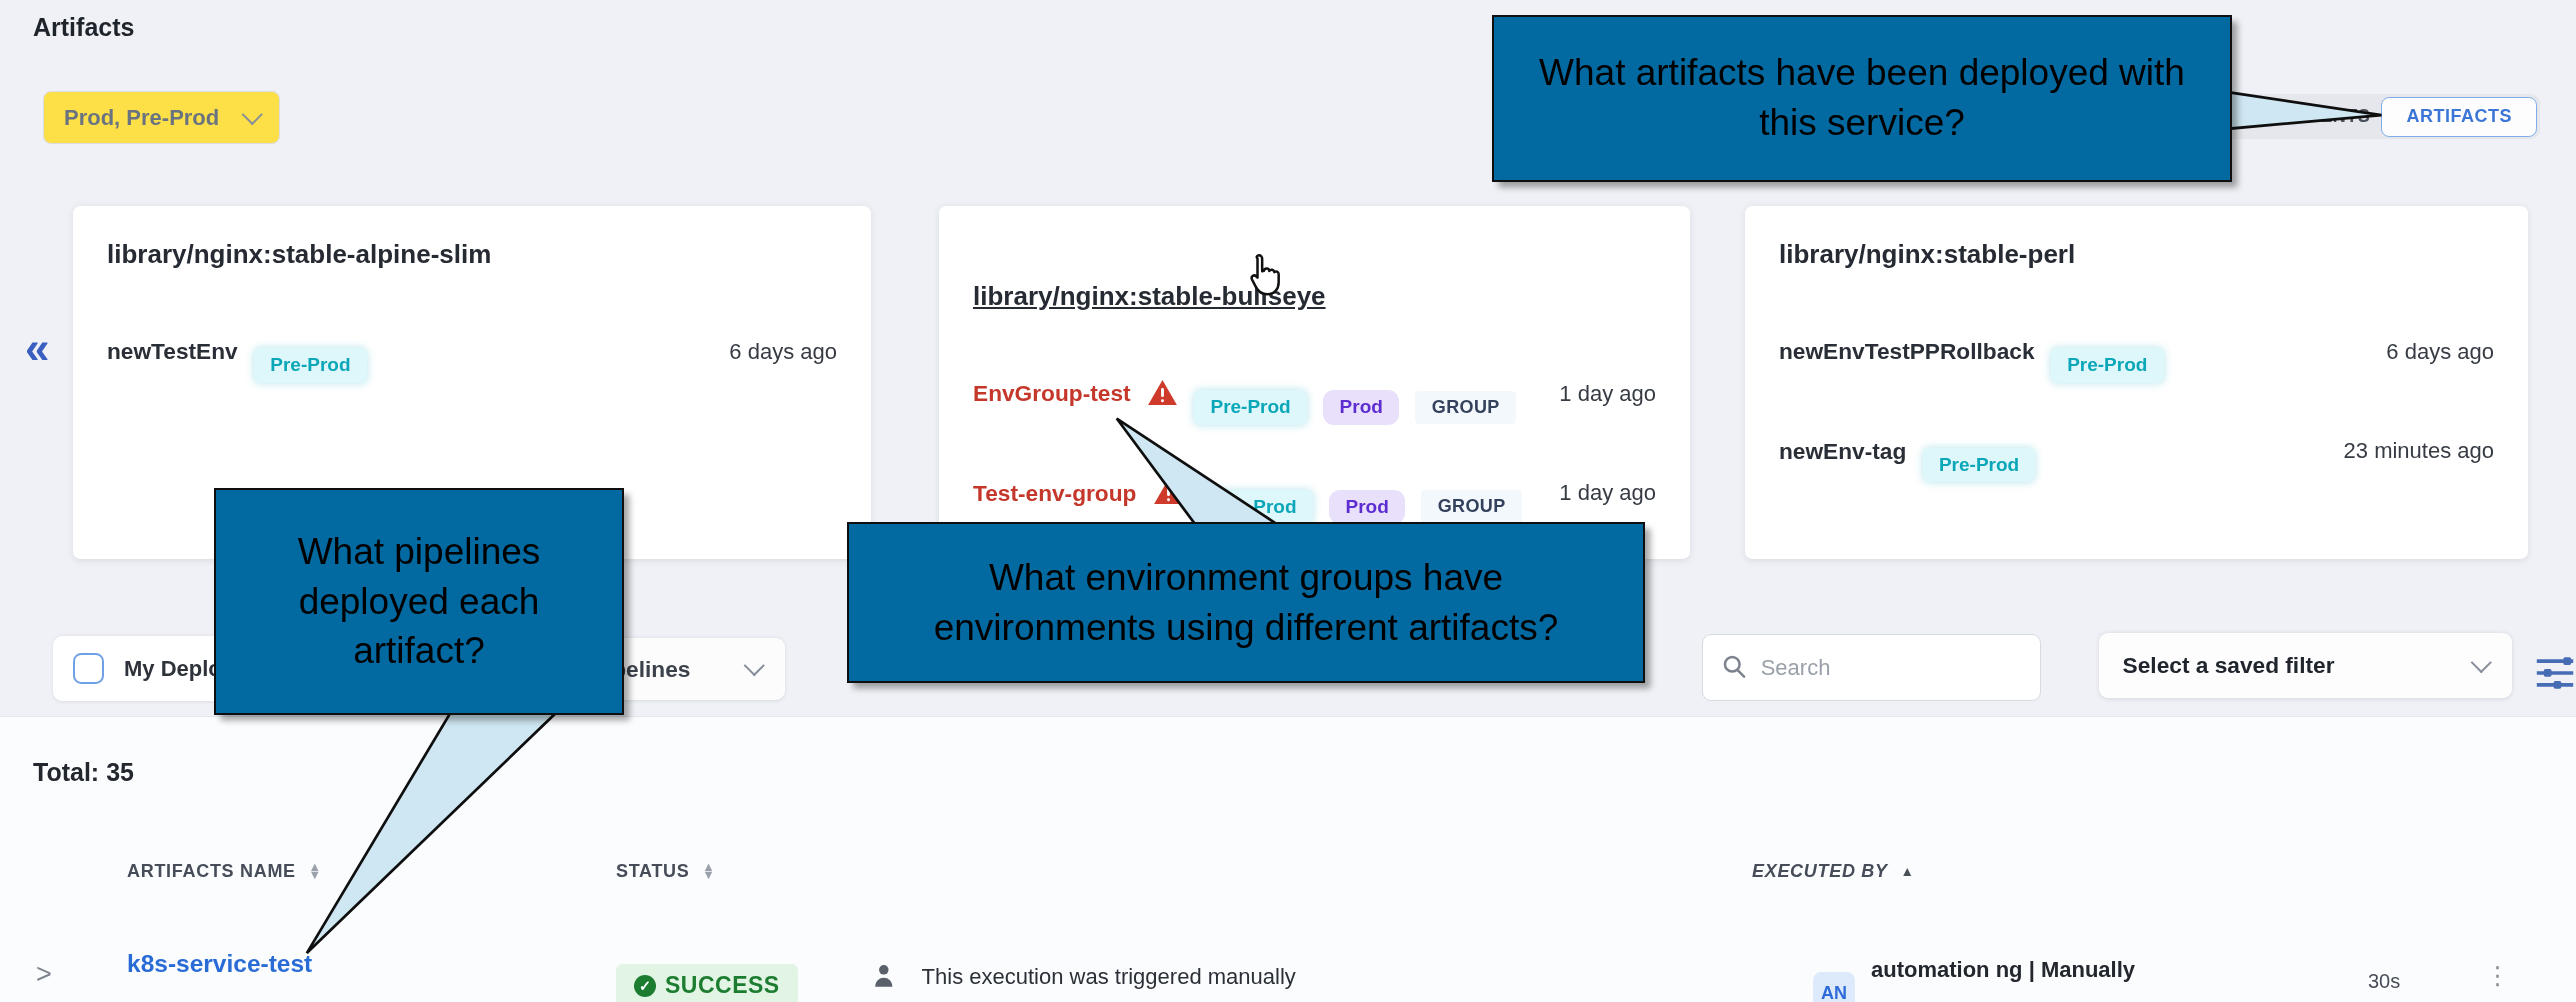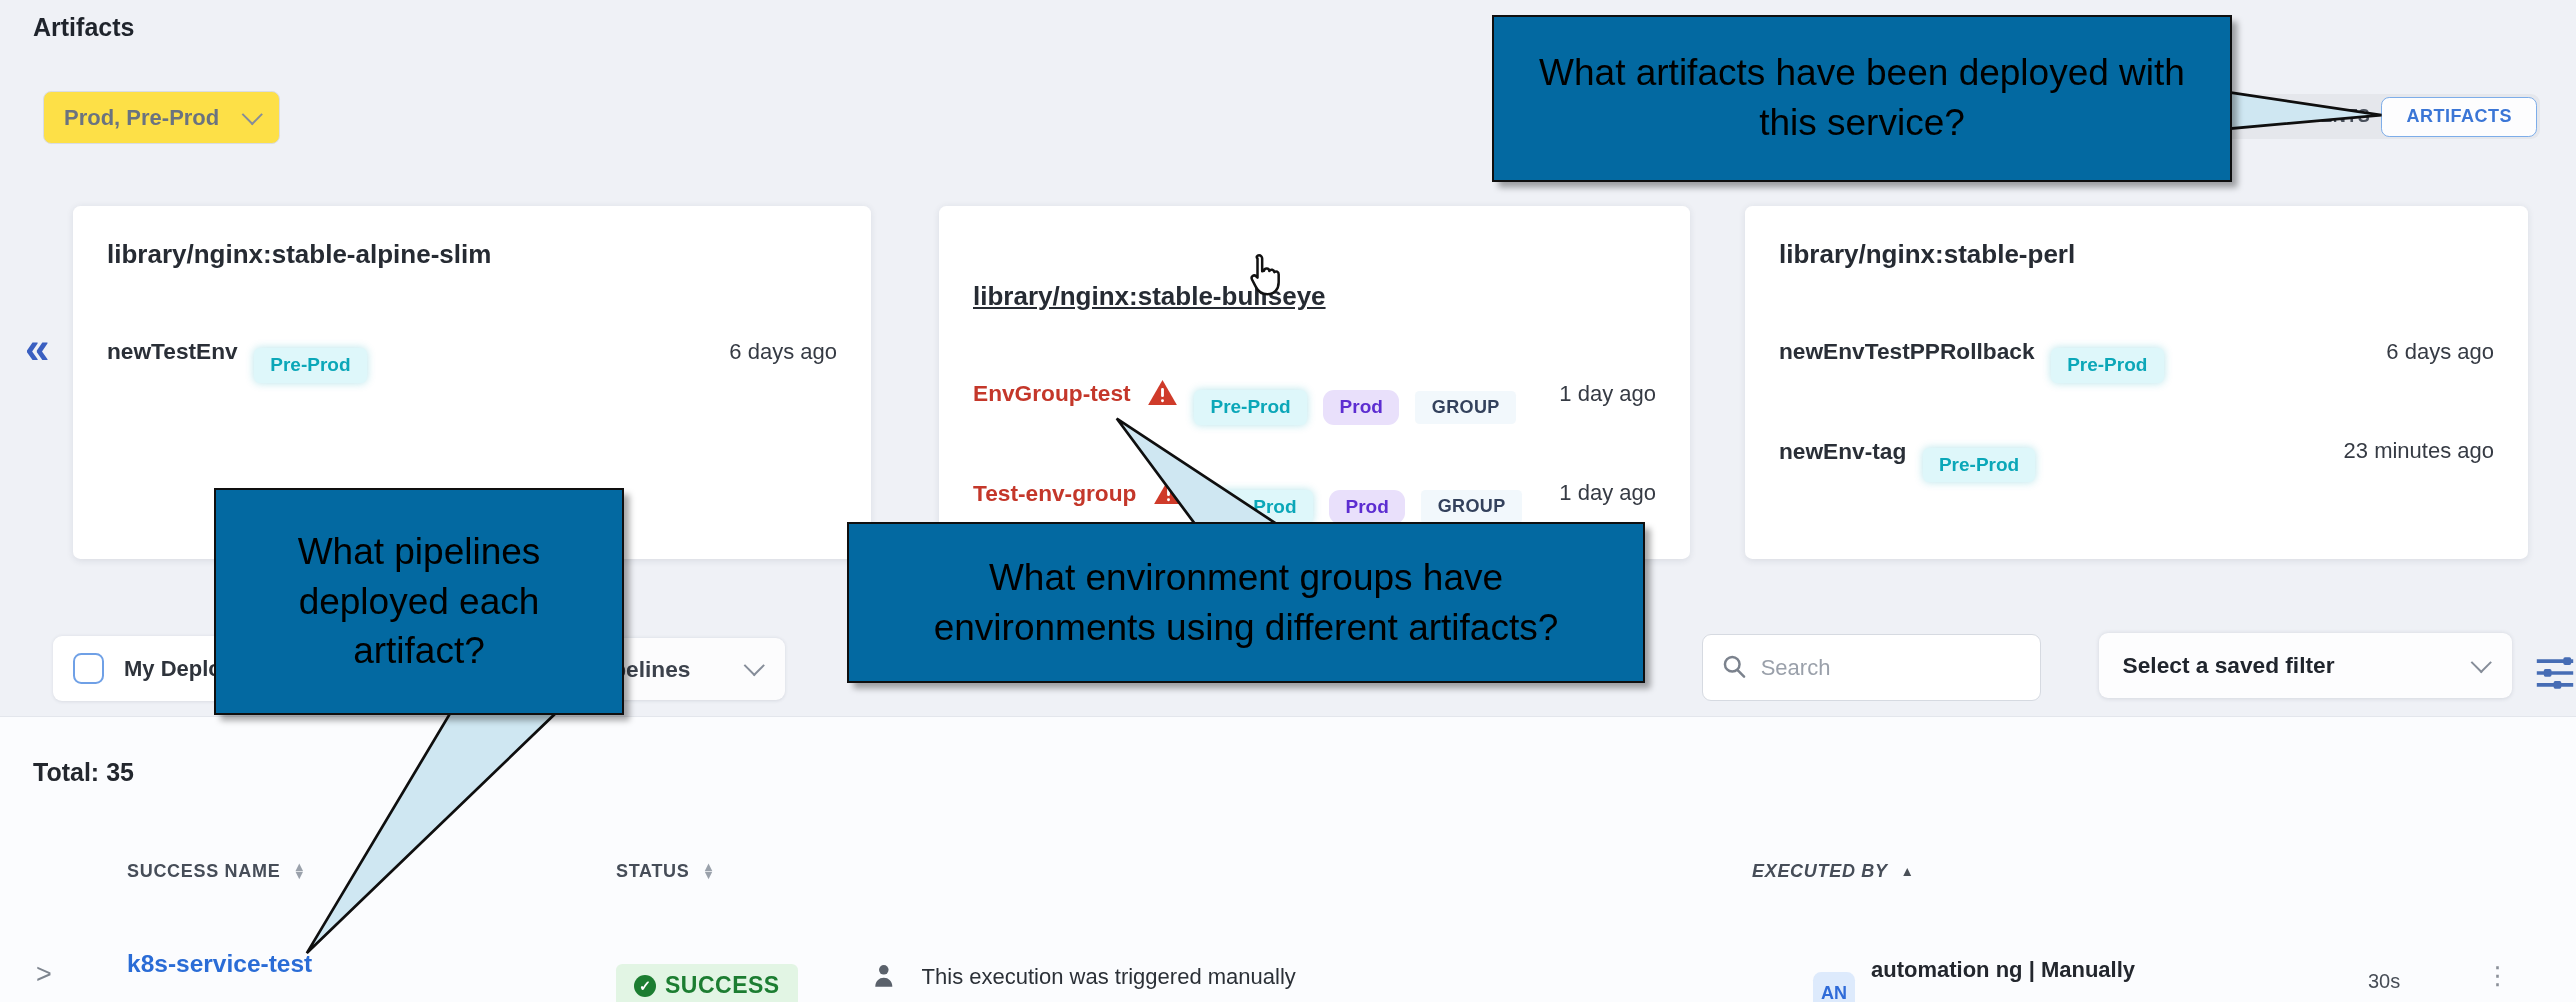--- a/index.html
+++ b/index.html
@@ -219,21 +219,21 @@
         <rect x="7" y="10.7" width="5.5" height="5.5" rx="1.2" fill="#466cb4"></rect>
       <line x1="2" y1="22" x2="28" y2="22" stroke="#466cb4" stroke-width="2.6"></line>
         <rect x="14" y="19.2" width="5.5" height="5.5" rx="1.2" fill="#466cb4"></rect>
     </svg>
   </div>
 
   <div class="abs table-bg"></div>
   <div class="abs total">Total: 35</div>
 
   <div class="abs col-hdr hdr-pipeline">
-    <span>SUCCESS NAME</span>
+    <span>ARTIFACTS NAME</span>
     <span class="sort-pair">
         <span>▲</span>
         <span>▼</span>
       </span>
   </div>
   <div class="abs col-hdr hdr-status">
     <span>STATUS</span>
     <span class="sort-pair">
         <span>▲</span>
         <span>▼</span>

